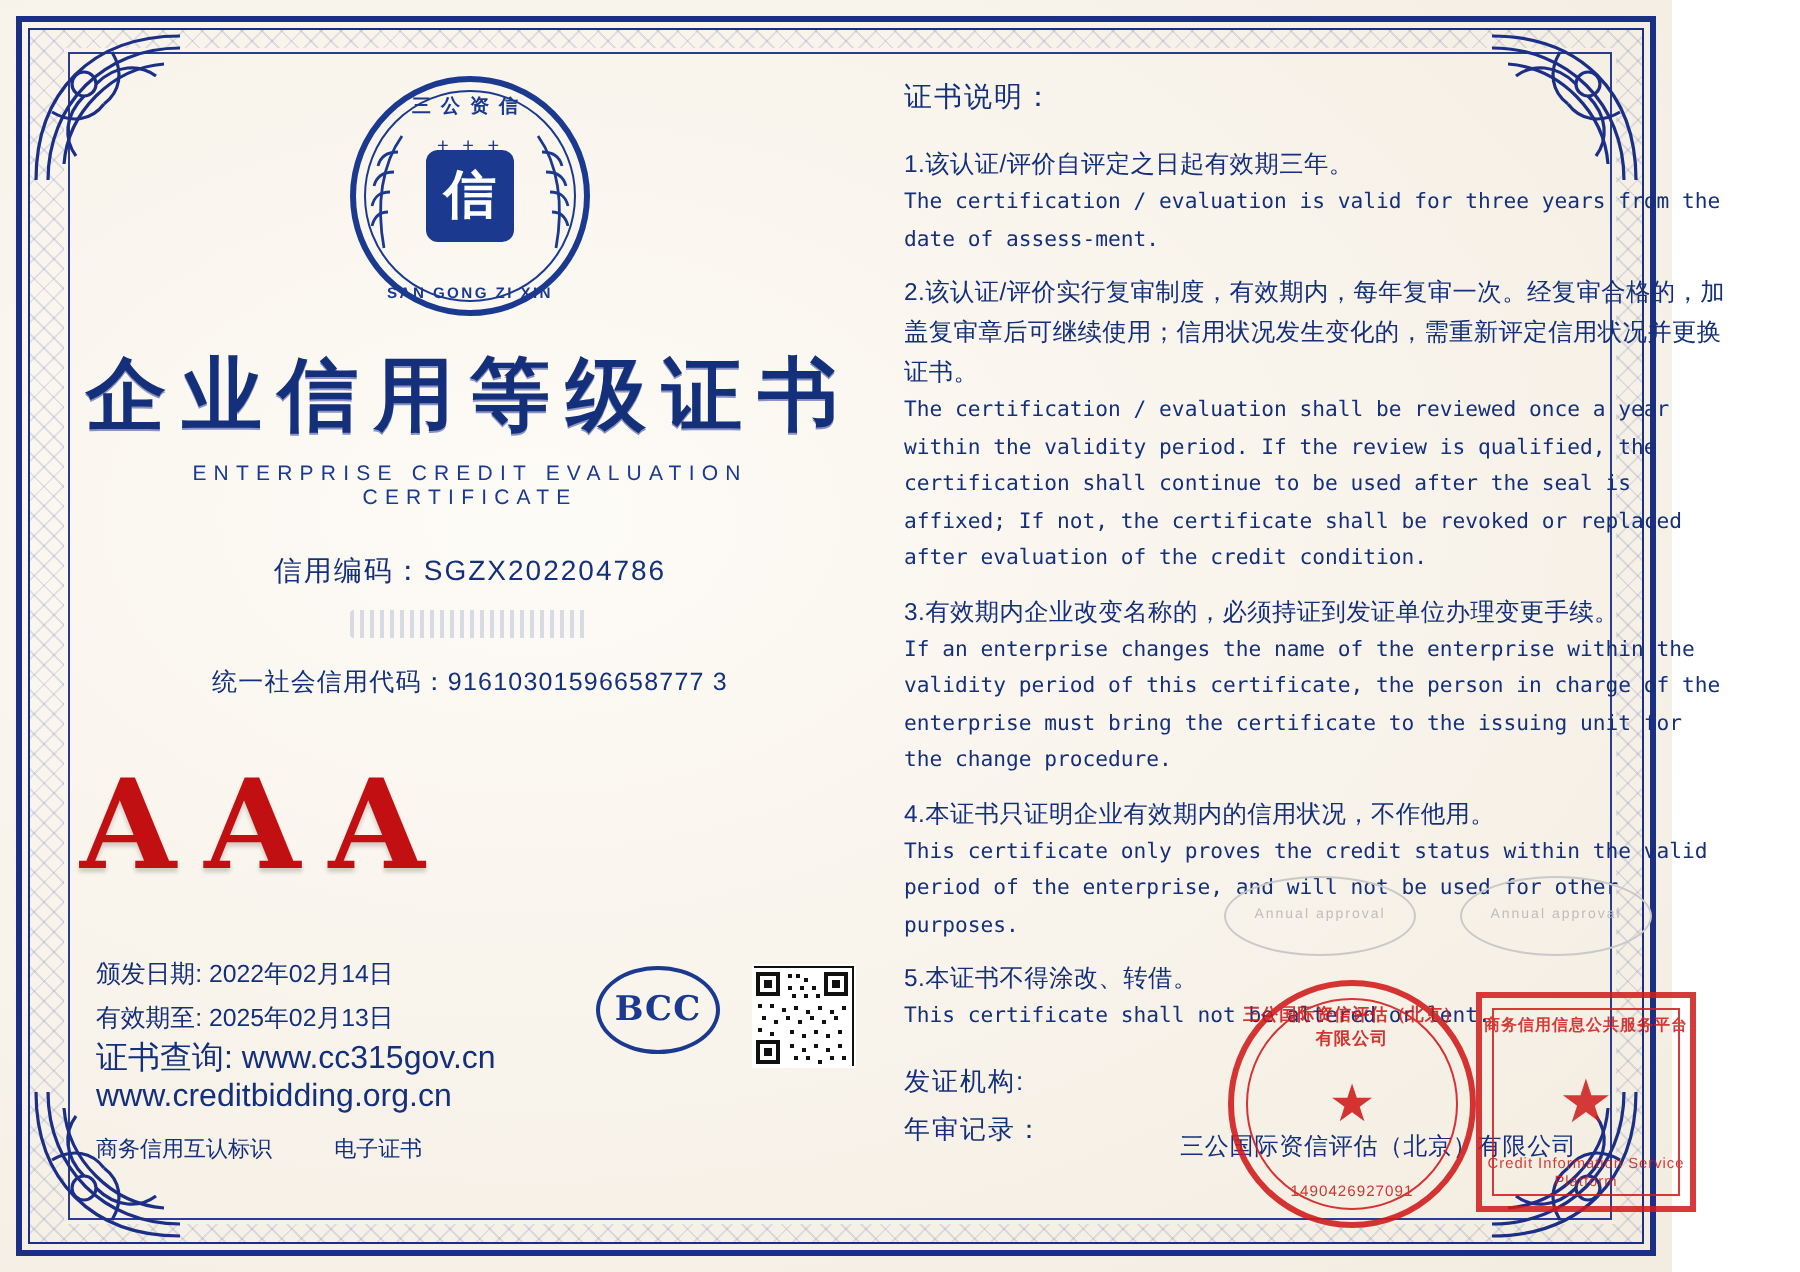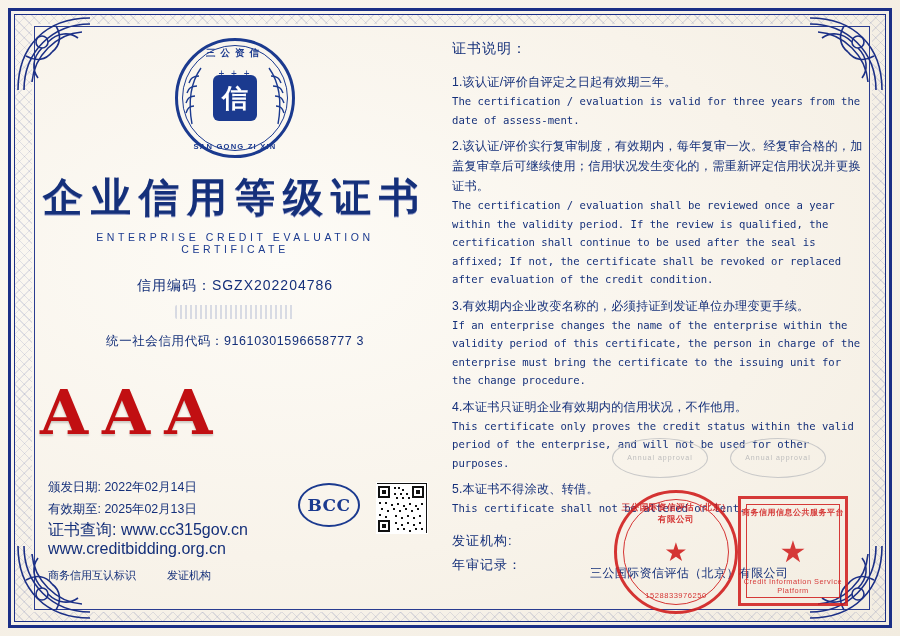--- a/index.html
+++ b/index.html
@@ -4,21 +4,21 @@
 <style>
   html,body{margin:0;padding:0;}
   body{
     width:900px;height:636px;
     background:#ffffff;
     font-family:"Liberation Sans", sans-serif;
     overflow:hidden;
   }
   .cert{
     position:relative;
-    width:900px;height:636px;
+    width:836px;height:636px;
     background:
       radial-gradient(ellipse at 30% 40%, #fdfbf6 0%, #f7f2e9 60%, #f2ece0 100%);
     box-sizing:border-box;
   }
   
   .frame-outer{
     position:absolute;left:8px;top:8px;right:8px;bottom:8px;
     border:3px solid #1b2f86;
     box-sizing:border-box;
   }
@@ -426,21 +426,21 @@
       </div>
       <div class="row urls">
         <span>证书查询:</span>
         <span>www.cc315gov.cn</span>
       </div>
       <div class="row urls">
         <span>www.creditbidding.org.cn</span>
       </div>
       <div class="tagrow">
         <span>商务信用互认标识</span>
-        <span>发证机构</span>
+        <span>电子证书</span>
       </div>
     </div>
   </div>
 
   <div class="right">
 
     <div class="r-title">证书说明：</div>
 
     <div class="r-item">
       <div class="r-cn">1.该认证/评价自评定之日起有效期三年。</div>
@@ -470,21 +470,21 @@
       <div class="annual-oval b">Annual approval</div>
     </div>
 
     <div class="issuer">发证机构:</div>
     <div class="issuer-name">三公国际资信评估（北京）有限公司</div>
 
     <div class="stamp stamp1">
       <div class="inner"></div>
       <div class="arc">三公国际资信评估（北京）有限公司</div>
       <div class="star">★</div>
-      <div class="num">1528833976250</div>
+      <div class="num">1490426927091</div>
     </div>
 
     <div class="stamp-sq">
       <div class="sqinner"></div>
       <div class="sqtext">商务信用信息公共服务平台</div>
       <div class="sqstar">★</div>
       <div class="sqbottom">Credit Information Service Platform</div>
     </div>
 
   </div>

